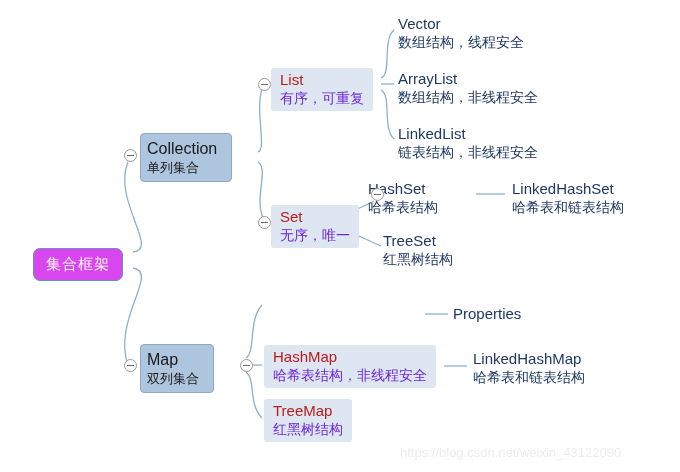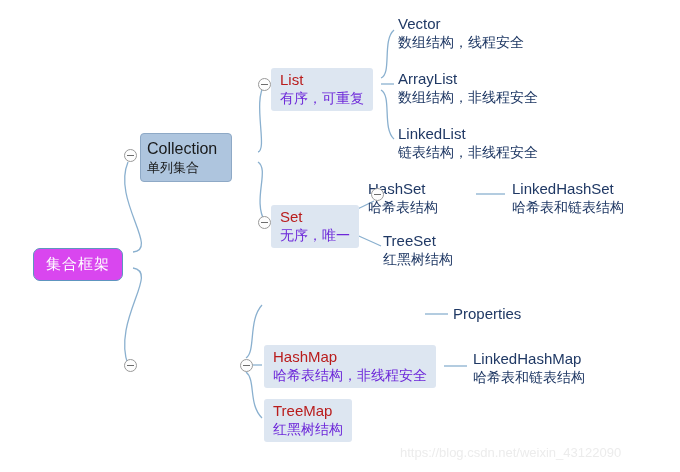--- a/index.html
+++ b/index.html
@@ -211,20 +211,24 @@
   <div class="node leaf" style="left:512px; top:180px;">
     <span class="t1">LinkedHashSet</span>
     <span class="t2">哈希表和链表结构</span>
   </div>
 
   <div class="node leaf" style="left:383px; top:232px;">
     <span class="t1">TreeSet</span>
     <span class="t2">红黑树结构</span>
   </div>
 
+  <div class="node lvl1" style="left:140px; top:344px;">
+    <span class="t1">Map</span>
+    <span class="t2">双列集合</span>
+  </div>
   <div class="toggle" style="left:124px; top:359px;"></div>
   <div class="toggle" style="left:240px; top:359px;"></div>
 
 
   <div class="node leaf" style="left:453px; top:305px;">
     <span class="t1">Properties</span>
   </div>
 
   <div class="node lvl2" style="left:264px; top:345px;">
     <span class="t1">HashMap</span>

